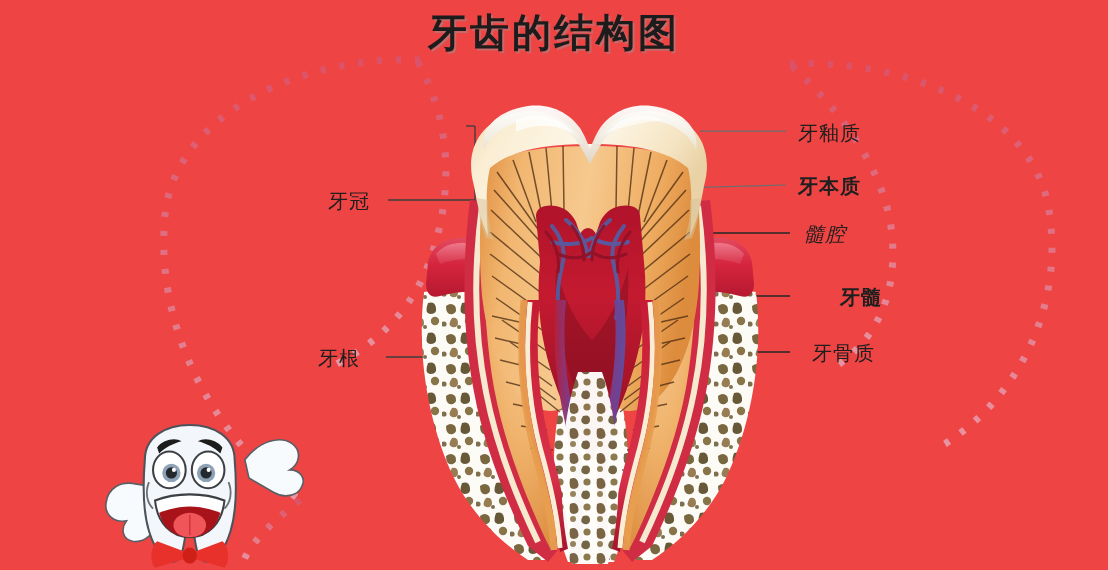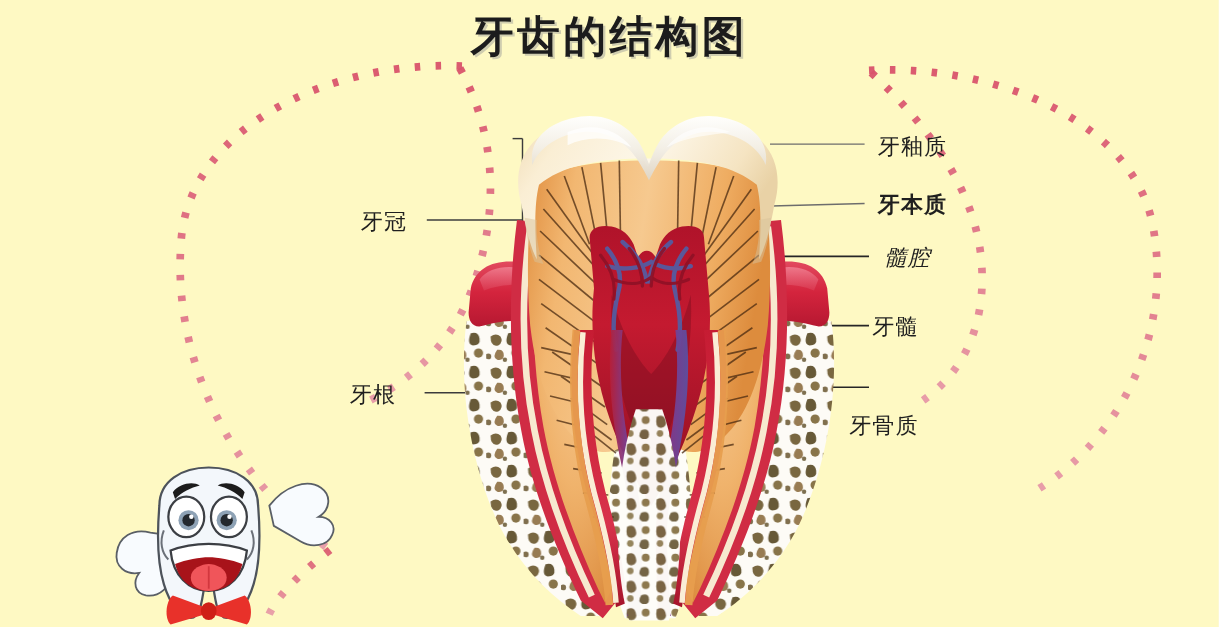--- a/index.html
+++ b/index.html
@@ -3,21 +3,21 @@
 <meta charset="utf-8">
 <title>牙齿的结构图</title>
 <style>
   html,body{margin:0;padding:0;}
   body{
     width:1108px;height:570px;overflow:hidden;
     background:#fdfbfb;
     font-family:"Liberation Sans","DejaVu Sans",sans-serif;
     position:relative;
   }
-  #stage{position:relative;width:1108px;height:570px;overflow:hidden;background:#fef9c3;}
+  #stage{position:relative;width:1108px;height:570px;overflow:hidden;background:#ef4444;}
   #stage svg.layer{position:absolute;left:0;top:0;width:1108px;height:570px;}
 
   .title{
     position:absolute;left:0;top:6px;width:1108px;text-align:center;
     font-size:39px;font-weight:bold;color:#1c1c1c;
     letter-spacing:3px;
     text-shadow:2px 2px 0 rgba(150,150,150,.45);
     font-family:"DejaVu Sans","Liberation Sans",sans-serif;
     z-index:40;
   }
@@ -426,22 +426,22 @@
       <path d="M 606 134 C 618 118 640 110 664 120 C 646 123 624 124 606 134 Z" fill="#ffffff" opacity="0.6"></path>
 
       <path d="M 488 200 C 487 216 490 230 494 240 L 486 238 C 481 226 478 212 477 198 Z" fill="#d8c29a" opacity="0.5"></path>
       <path d="M 690 200 C 691 216 688 230 684 240 L 692 238 C 697 226 700 212 701 198 Z" fill="#d8c29a" opacity="0.5"></path>
     </g>
   </svg>
 
   <div class="lbl r" style="left:798px;top:120px;">牙釉质</div>
   <div class="lbl r" style="left:798px;top:173px;font-weight:bold;">牙本质</div>
   <div class="lbl r" style="left:804px;top:221px;font-style:italic;">髓腔</div>
-  <div class="lbl r" style="left:793px;top:284px;">牙髓</div>
-  <div class="lbl r" style="left:772px;top:340px;margin-top:34px;">牙骨质</div>
+  <div class="lbl r" style="left:840px;top:284px;font-weight:bold;">牙髓</div>
+  <div class="lbl r" style="left:812px;top:340px;">牙骨质</div>
 
   <div class="lbl l" style="left:328px;top:188px;">牙冠</div>
   <div class="lbl l" style="left:318px;top:345px;">牙根</div>
 
   <svg class="layer" viewBox="0 0 1108 570">
     <g transform="translate(100,425) scale(1.02)">
 
       <path d="M 36 58 C 20 54 8 62 6 76 C 4 88 14 96 26 94 C 20 102 22 112 32 114
                C 44 116 54 106 56 94 L 50 60 Z" fill="#f8fbfe" stroke="#5a5f66" stroke-width="1.6"></path>
 

